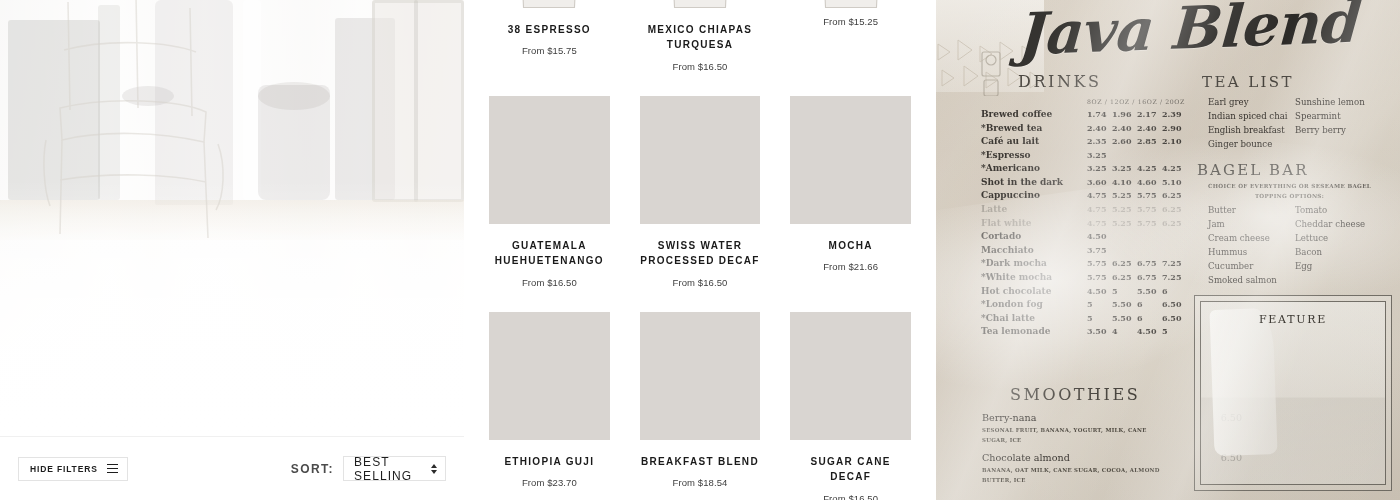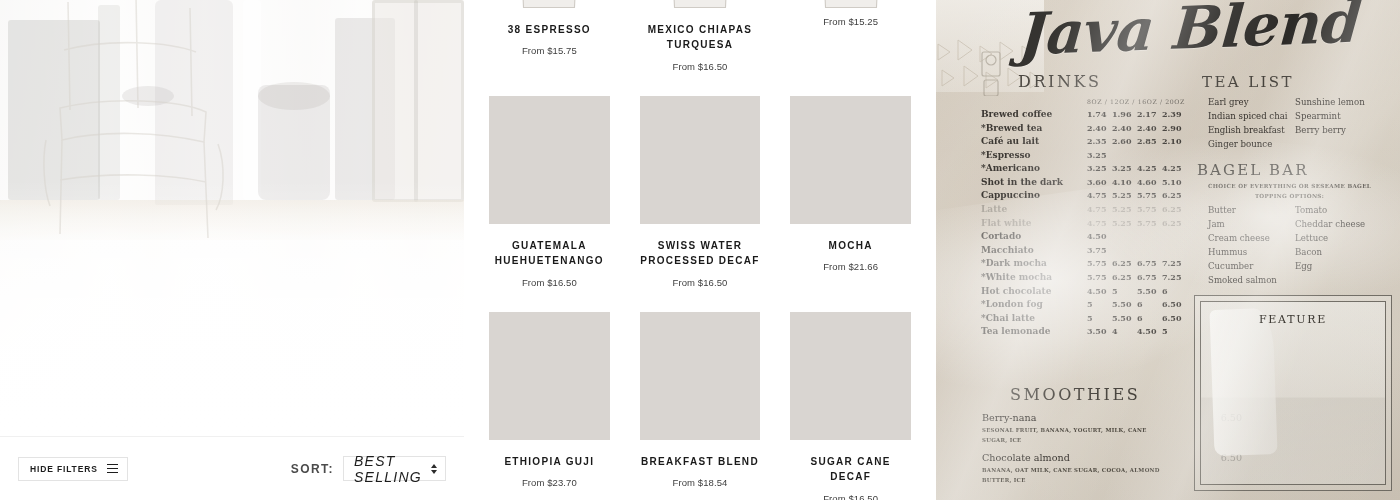--- a/index.html
+++ b/index.html
@@ -74,21 +74,21 @@
   .sort-wrap { margin-left: auto; display: flex; align-items: center; gap: 9px; }
   .sort-label { font-size: 12px; letter-spacing: .12em; font-weight: 600; color: #4b4b4b; }
   .sort-select {
     position: relative;
     border: 1px solid #e3e3e3; background: #fff;
     width: 103px; height: 25px;
     display: flex; align-items: center;
     padding: 0 20px 0 10px;
     cursor: pointer;
   }
-  .sort-select .val { font-size: 14px; letter-spacing: .09em; color: #1d1d1d; font-weight: 500; font-style: italic; }
+  .sort-select .val { font-size: 12px; letter-spacing: .09em; color: #1d1d1d; font-weight: 500; }
   .updown { position: absolute; right: 8px; top: 50%; transform: translateY(-50%); display: flex; flex-direction: column; gap: 2px; }
   .updown .ar { width: 0; height: 0; border-left: 3.5px solid transparent; border-right: 3.5px solid transparent; }
   .updown .up { border-bottom: 4px solid #2b2b2b; }
   .updown .dn { border-top: 4px solid #2b2b2b; }
 
   
   .grid-pane {
     position: relative;
     width: 472px; height: 500px; flex: 0 0 472px;
     background: #ffffff;

